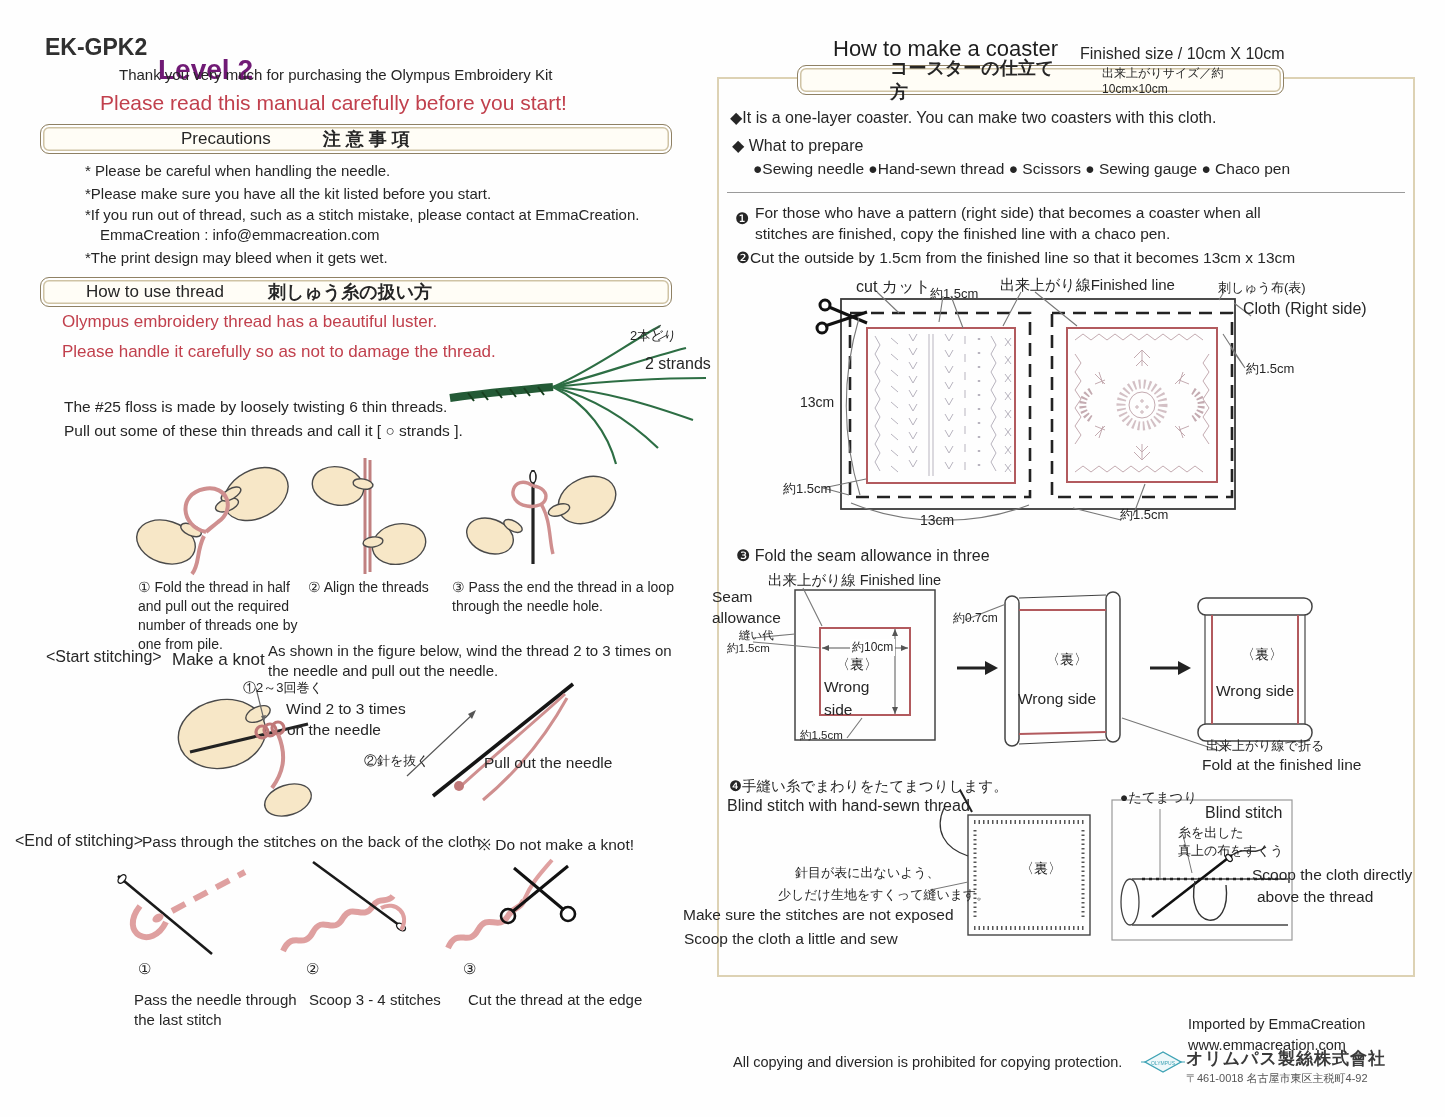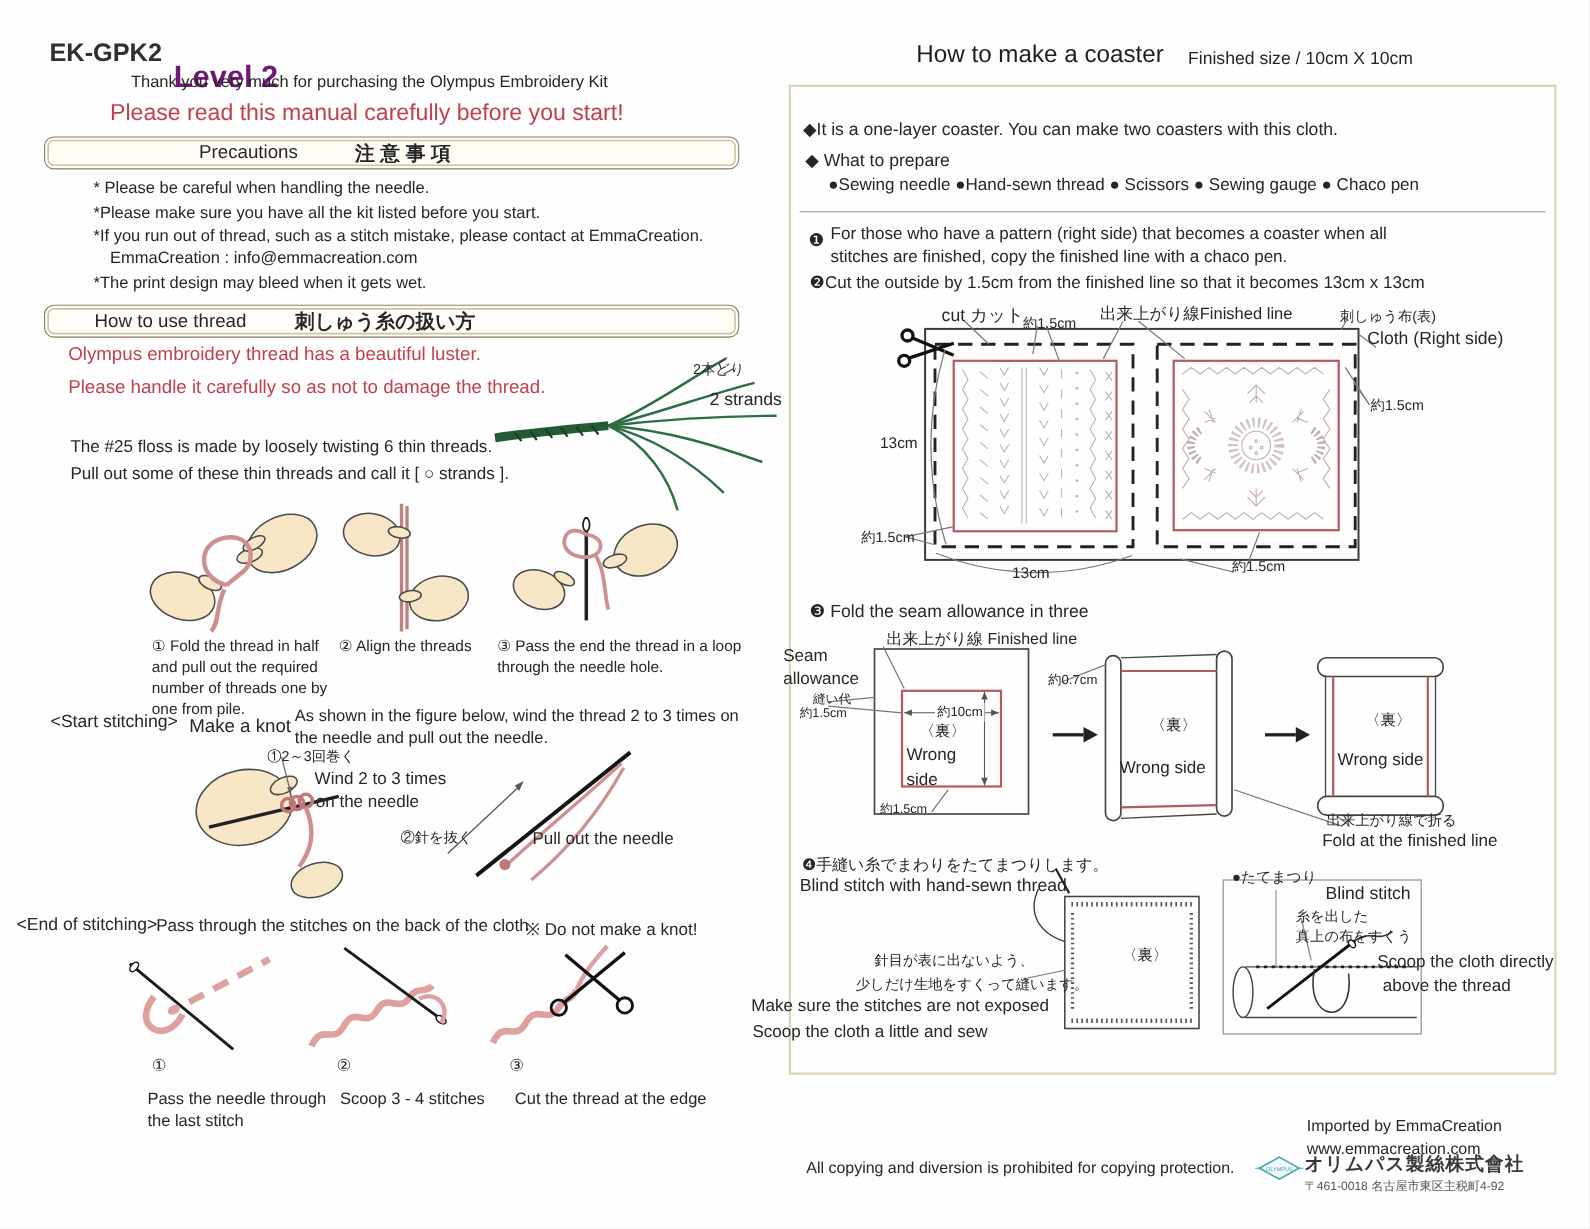--- a/index.html
+++ b/index.html
@@ -168,20 +168,24 @@
   <div class="lbl" style="left:463px;top:960px;font-size:15px;">③</div>
   <div class="wrap" style="left:134px;top:990px;width:165px;font-size:15px;">Pass the needle through the last stitch</div>
   <div class="lbl" style="left:309px;top:991px;font-size:15px;">Scoop 3 - 4 stitches</div>
   <div class="lbl" style="left:468px;top:991px;font-size:15px;">Cut the thread at the edge</div>
 
   <div class="frame" style="left:717px;top:77px;width:694px;height:896px;"></div>
 
   <div class="lbl" style="left:833px;top:36px;font-size:22px;font-weight:500;color:#1d1d1d;">How to make a coaster</div>
   <div class="lbl" style="left:1080px;top:45px;font-size:16px;text-align:center;">Finished size / 10cm X 10cm</div>
 
+  <div class="banner" style="left:797px;top:65px;width:485px;z-index:2;">
+    <span style="margin-left:92px;font-size:18px;font-weight:600;">コースターの仕立て方</span>
+    <span style="margin-left:36px;font-size:12px;">出来上がりサイズ／約10cm×10cm</span>
+  </div>
 
   <div class="lbl" style="left:730px;top:108px;font-size:16px;">◆It is a one-layer coaster. You can make two coasters with this cloth.</div>
   <div class="lbl" style="left:732px;top:136px;font-size:16px;">◆ What to prepare</div>
   <div class="lbl" style="left:753px;top:160px;font-size:15.5px;">●Sewing needle  ●Hand-sewn thread  ● Scissors  ● Sewing gauge  ● Chaco pen</div>
   <div class="abs" style="left:727px;top:192px;width:678px;height:1px;background:#9a9a9a;"></div>
 
   <div class="lbl" style="left:735px;top:209px;font-size:16px;">❶</div>
   <div class="wrap" style="left:755px;top:203px;width:550px;font-size:15.5px;">For those who have a pattern (right side) that becomes a coaster when all stitches are finished, copy the finished line with a chaco pen.</div>
   <div class="wrap" style="left:736px;top:248px;width:640px;font-size:15.5px;">❷Cut the outside by 1.5cm from the finished line so that it becomes 13cm x 13cm</div>
 
@@ -284,21 +288,21 @@
     <path d="M413,93 L426,100 L413,107 z" fill="#222"></path>
 
     <rect x="433" y="30" width="114" height="17" rx="8" fill="#fff" stroke="#444" stroke-width="1.5"></rect>
     <rect x="433" y="156" width="114" height="17" rx="8" fill="#fff" stroke="#444" stroke-width="1.5"></rect>
     <line x1="447" y1="47" x2="447" y2="156" stroke="#b25a5e" stroke-width="2"></line>
     <line x1="533" y1="47" x2="533" y2="156" stroke="#b25a5e" stroke-width="2"></line>
     <line x1="440" y1="47" x2="440" y2="156" stroke="#444" stroke-width="1.2"></line>
     <line x1="540" y1="47" x2="540" y2="156" stroke="#444" stroke-width="1.2"></line>
     <path d="M357,150 L455,183 M462,183 L448,172" stroke="#777" stroke-width="1.1" fill="none"></path>
   </svg>
-  <div class="lbl" style="left:768px;top:571px;font-size:14.5px;margin-left:38px;">出来上がり線  Finished line</div>
+  <div class="lbl" style="left:768px;top:571px;font-size:14.5px;">出来上がり線  Finished line</div>
   <div class="lbl" style="left:712px;top:588px;font-size:15.5px;">Seam</div>
   <div class="lbl" style="left:712px;top:609px;font-size:15.5px;">allowance</div>
   <div class="lbl" style="left:739px;top:628px;font-size:11.5px;">縫い代</div>
   <div class="lbl" style="left:727px;top:641px;font-size:11.5px;">約1.5cm</div>
   <div class="lbl" style="left:850px;top:639px;font-size:12px;background:#fff;padding:0 2px;">約10cm</div>
   <div class="lbl" style="left:836px;top:656px;font-size:14px;">〈裏〉</div>
   <div class="lbl" style="left:824px;top:678px;font-size:15.5px;">Wrong</div>
   <div class="lbl" style="left:824px;top:701px;font-size:15.5px;text-align:center;">side</div>
   <div class="lbl" style="left:800px;top:728px;font-size:11.5px;">約1.5cm</div>
   <div class="lbl" style="left:953px;top:610px;font-size:12px;">約0.7cm</div>

